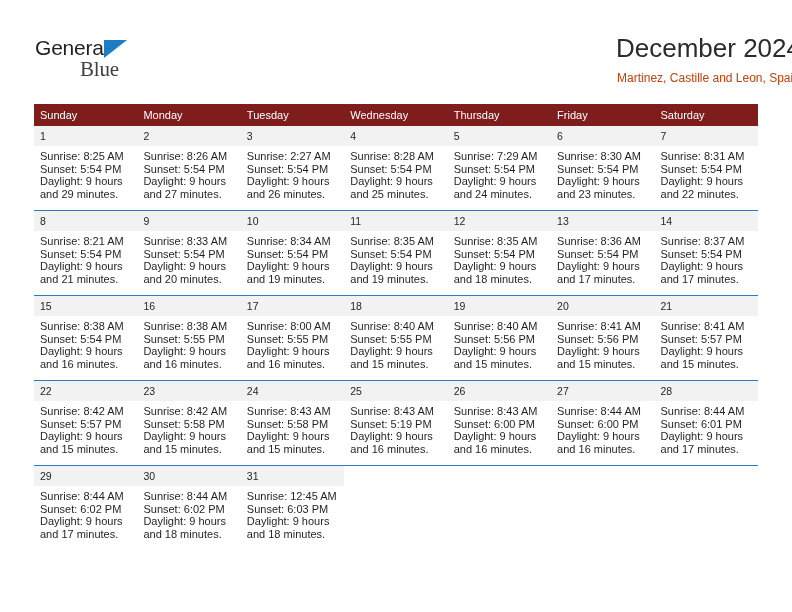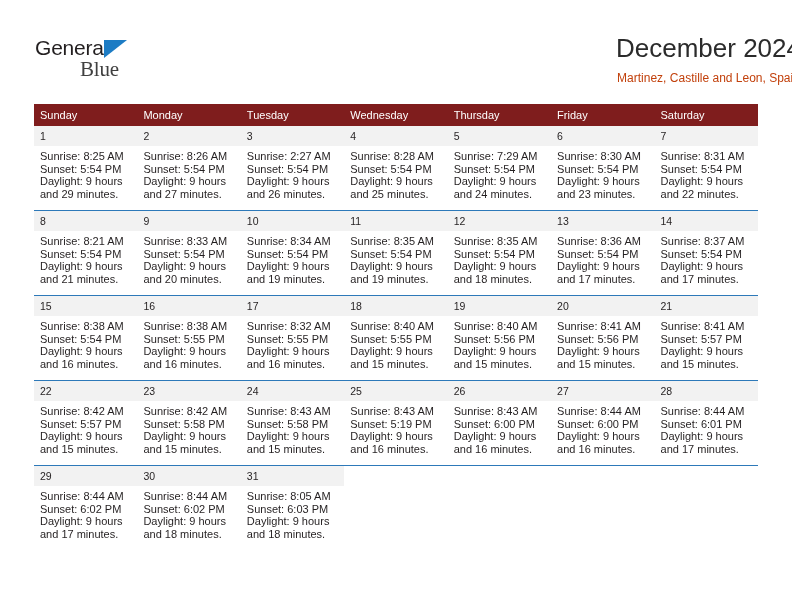--- a/index.html
+++ b/index.html
@@ -368,21 +368,21 @@
                 <div>Sunset: 5:55 PM</div>
                 <div>Daylight: 9 hours</div>
                 <div>and 16 minutes.</div>
               </div>
             </div>
           </td>
           <td>
             <div class="cell filled">
               <div class="daynum">17</div>
               <div class="details">
-                <div>Sunrise: 8:32 AM</div>
+                <div>Sunrise: 8:00 AM</div>
                 <div>Sunset: 5:55 PM</div>
                 <div>Daylight: 9 hours</div>
                 <div>and 16 minutes.</div>
               </div>
             </div>
           </td>
           <td>
             <div class="cell filled">
               <div class="daynum">18</div>
               <div class="details">
@@ -526,21 +526,21 @@
                 <div>Sunset: 6:02 PM</div>
                 <div>Daylight: 9 hours</div>
                 <div>and 18 minutes.</div>
               </div>
             </div>
           </td>
           <td>
             <div class="cell filled">
               <div class="daynum">31</div>
               <div class="details">
-                <div>Sunrise: 8:05 AM</div>
+                <div>Sunrise: 12:45 AM</div>
                 <div>Sunset: 6:03 PM</div>
                 <div>Daylight: 9 hours</div>
                 <div>and 18 minutes.</div>
               </div>
             </div>
           </td>
           <td>
             <div class="cell empty">
               <div class="daynum"></div>
             </div>

